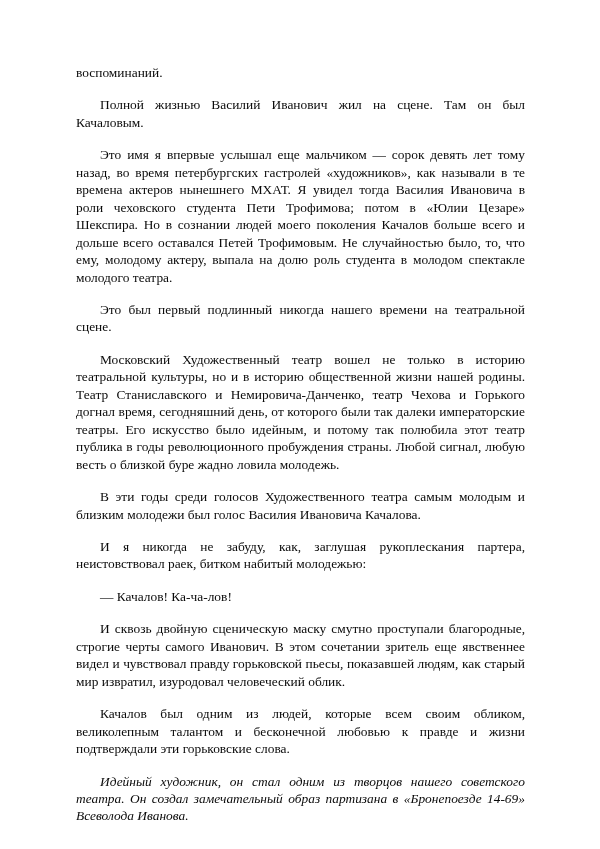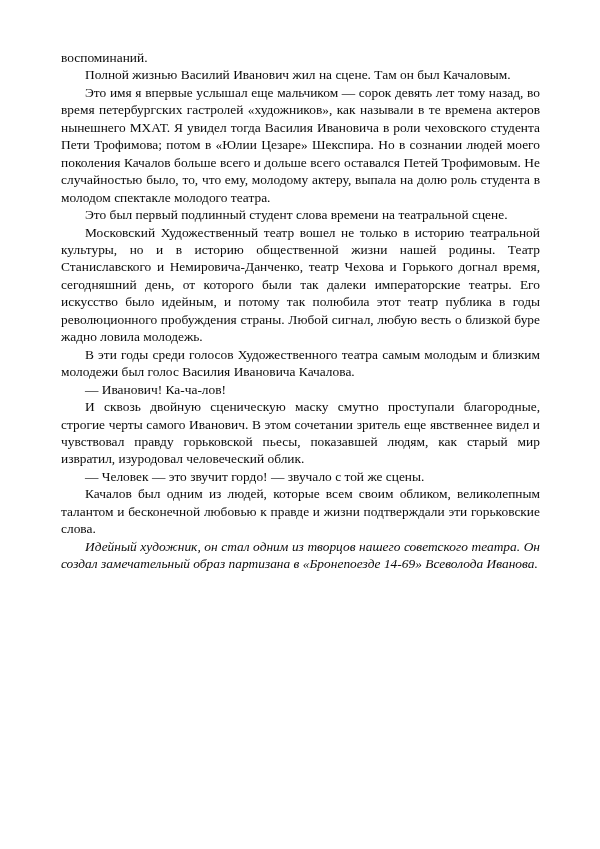--- a/index.html
+++ b/index.html
@@ -22,21 +22,21 @@
     background: #ffffff;
     box-sizing: border-box;
   }
   .text-column {
     position: absolute;
     left: 61px;
     top: 49px;
     width: 479px;
   }
   p.para {
-    margin: 0;
+    margin: 15px;
     padding: 0;
     font-size: 13.4px;
     line-height: 17.45px;
     text-align: justify;
     text-justify: inter-word;
     text-indent: 24px;
     hyphens: none;
     -webkit-hyphens: none;
     word-spacing: 0px;
     letter-spacing: 0.01px;
@@ -52,23 +52,23 @@
 </style>
 </head>
 <body>
 
 <div class="page">
   <div class="text-column">
 
     <p class="para no-indent">воспоминаний.</p>
     <p class="para">Полной жизнью Василий Иванович жил на сцене. Там он был Качаловым.</p>
     <p class="para">Это имя я впервые услышал еще мальчиком — сорок девять лет тому назад, во время петербургских гастролей «художников», как называли в те времена актеров нынешнего МХАТ. Я увидел тогда Василия Ивановича в роли чеховского студента Пети Трофимова; потом в «Юлии Цезаре» Шекспира. Но в сознании людей моего поколения Качалов больше всего и дольше всего оставался Петей Трофимовым. Не случайностью было, то, что ему, молодому актеру, выпала на долю роль студента в молодом спектакле молодого театра.</p>
-    <p class="para">Это был первый подлинный студент слова времени на театральной сцене.</p>
+    <p class="para">Это был первый подлинный никогда нашего времени на театральной сцене.</p>
     <p class="para">Московский Художественный театр вошел не только в историю театральной культуры, но и в историю общественной жизни нашей родины. Театр Станиславского и Немировича-Данченко, театр Чехова и Горького догнал время, сегодняшний день, от которого были так далеки императорские театры. Его искусство было идейным, и потому так полюбила этот театр публика в годы революционного пробуждения страны. Любой сигнал, любую весть о близкой буре жадно ловила молодежь.</p>
     <p class="para">В эти годы среди голосов Художественного театра самым молодым и близким молодежи был голос Василия Ивановича Качалова.</p>
-    <p class="para">— Иванович! Ка-ча-лов!</p>
+    <p class="para">И я никогда не забуду, как, заглушая рукоплескания партера, неистовствовал раек, битком набитый молодежью:</p>
+    <p class="para">— Качалов! Ка-ча-лов!</p>
     <p class="para">И сквозь двойную сценическую маску смутно проступали благородные, строгие черты самого Иванович. В этом сочетании зритель еще явственнее видел и чувствовал правду горьковской пьесы, показавшей людям, как старый мир извратил, изуродовал человеческий облик.</p>
-    <p class="para">— Человек — это звучит гордо! — звучало с той же сцены.</p>
     <p class="para">Качалов был одним из людей, которые всем своим обликом, великолепным талантом и бесконечной любовью к правде и жизни подтверждали эти горьковские слова.</p>
     <p class="para">Идейный художник, он стал одним из творцов нашего советского театра. Он создал замечательный образ партизана в «Бронепоезде 14-69» Всеволода Иванова.</p>
 
   </div>
 </div>
 
 </body></html>

